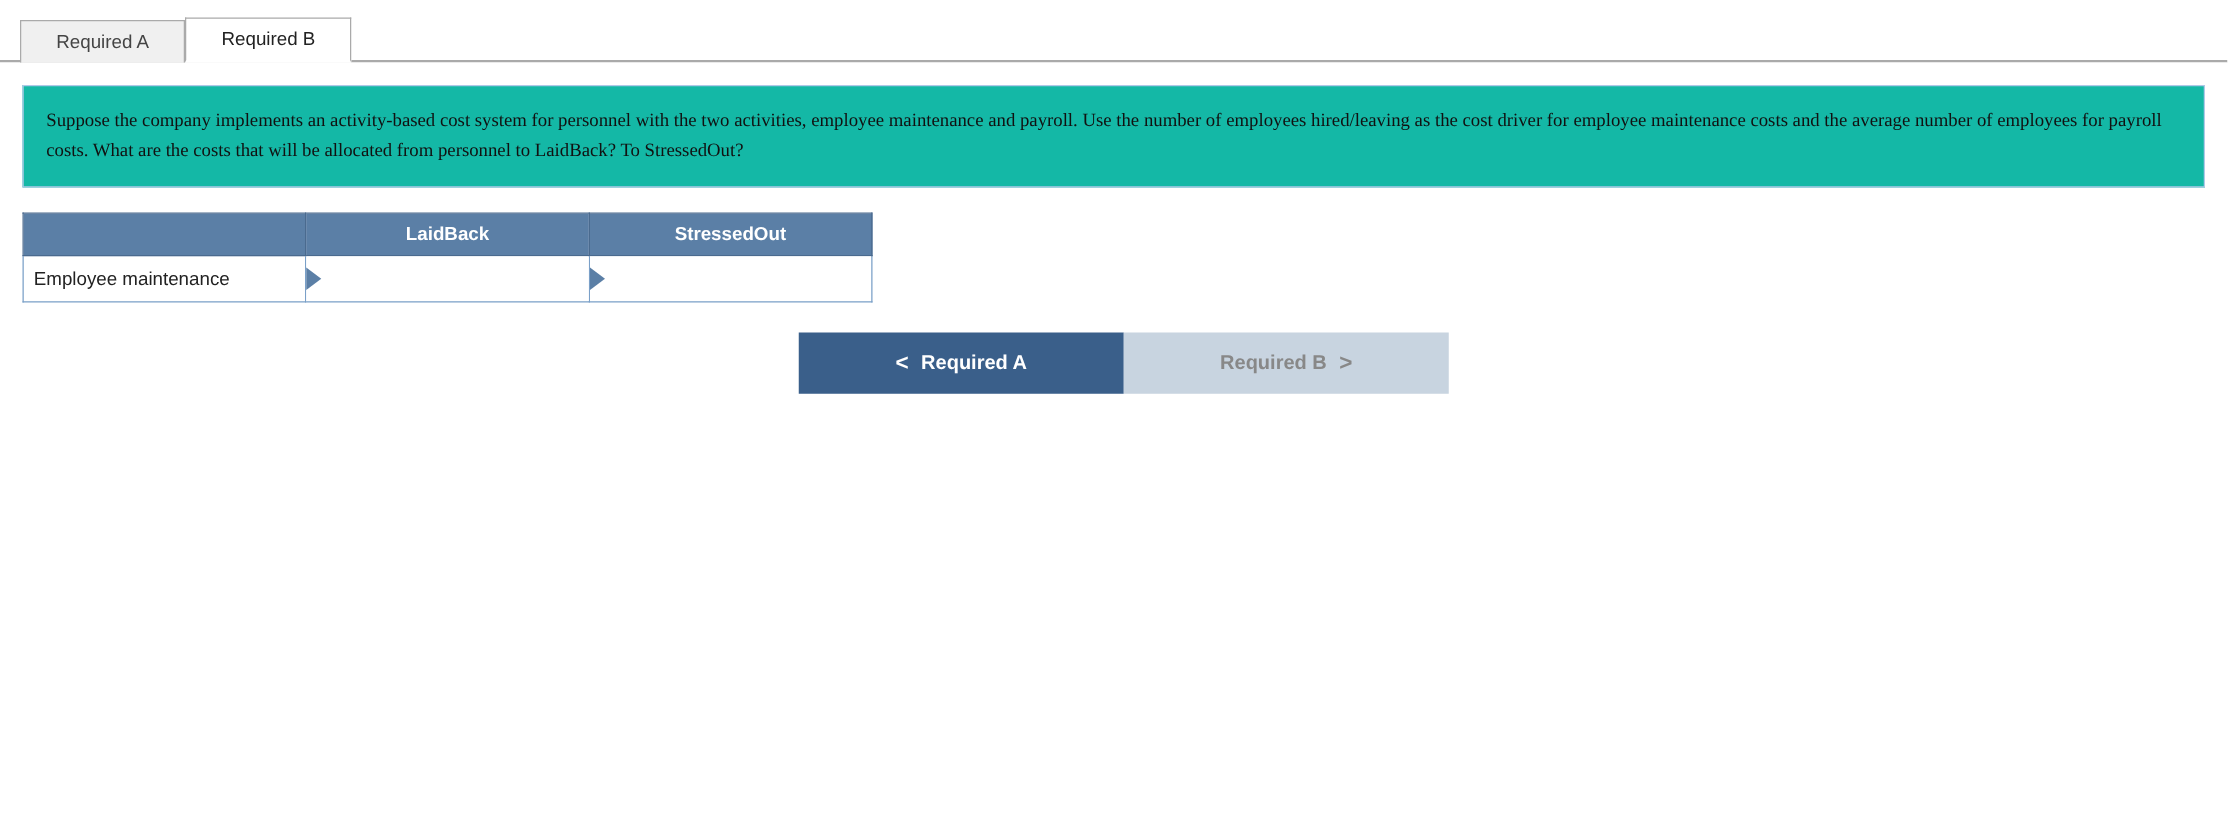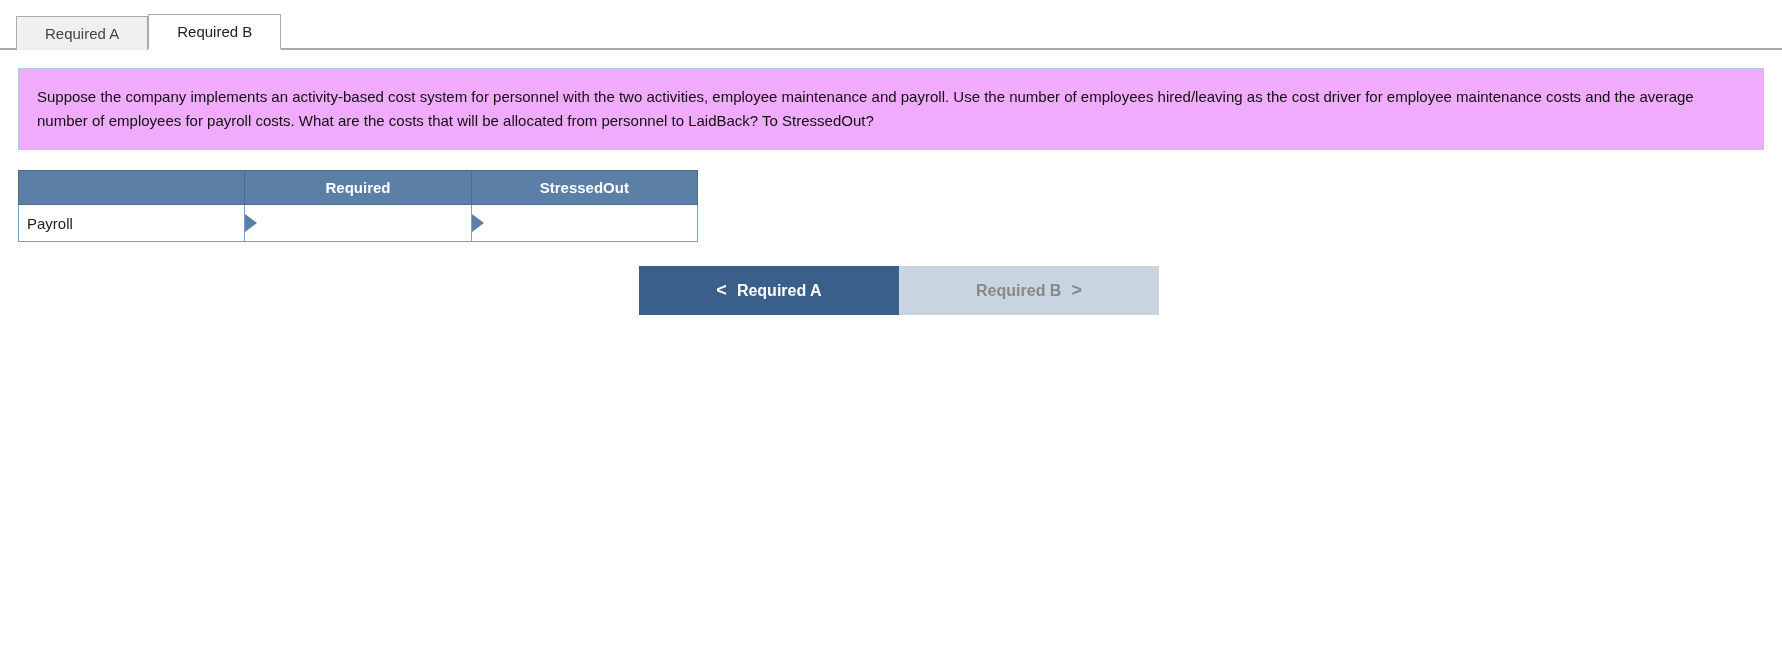--- a/index.html
+++ b/index.html
@@ -73,27 +73,28 @@
     }
 
     
     .content-area {
       padding: 18px 18px 18px 18px;
       background: #fff;
     }
 
     
     .question-box {
-      background: #f0abfc;
+      background: #14b8a6;
       border: 1px solid #b0c8e8;
       padding: 16px 18px;
       font-size: 15px;
       line-height: 1.6;
       color: #111;
       margin-bottom: 20px;
+      font-family: Liberation Serif, serif;
     }
 
     
     .data-table {
       border-collapse: collapse;
       width: 680px;
       margin-bottom: 24px;
     }
 
     .data-table th {
@@ -224,42 +225,42 @@
   <div class="content-area">
 
     <div class="question-box">
       <span>Suppose the company implements an activity-based cost system for personnel with the two activities, employee maintenance and payroll. Use the number of employees hired/leaving as the cost driver for employee maintenance costs and the average number of employees for payroll costs. What are the costs that will be allocated from personnel to LaidBack? To StressedOut?</span>
     </div>
 
     <table class="data-table">
       <thead>
         <tr>
           <th class="empty-header"></th>
-          <th>Required</th>
+          <th>LaidBack</th>
           <th>StressedOut</th>
         </tr>
       </thead>
       <tbody>
 
-
         <tr>
-          <td class="row-label">Payroll</td>
+          <td class="row-label">Employee maintenance</td>
           <td class="input-cell">
             <div class="input-cell-wrapper">
               <div class="arrow-indicator"></div>
               <input class="cell-input" type="text" value="" style="">
             </div>
           </td>
           <td class="input-cell">
             <div class="input-cell-wrapper">
               <div class="arrow-indicator"></div>
               <input class="cell-input" type="text" value="" style="">
             </div>
           </td>
         </tr>
+
       </tbody>
     </table>
 
     <div class="nav-buttons">
       <button class="nav-btn-primary">
         <span class="btn-chevron">&lt;</span>
         <span>Required A</span>
       </button>
       <button class="nav-btn-secondary">
         <span>Required B</span>

